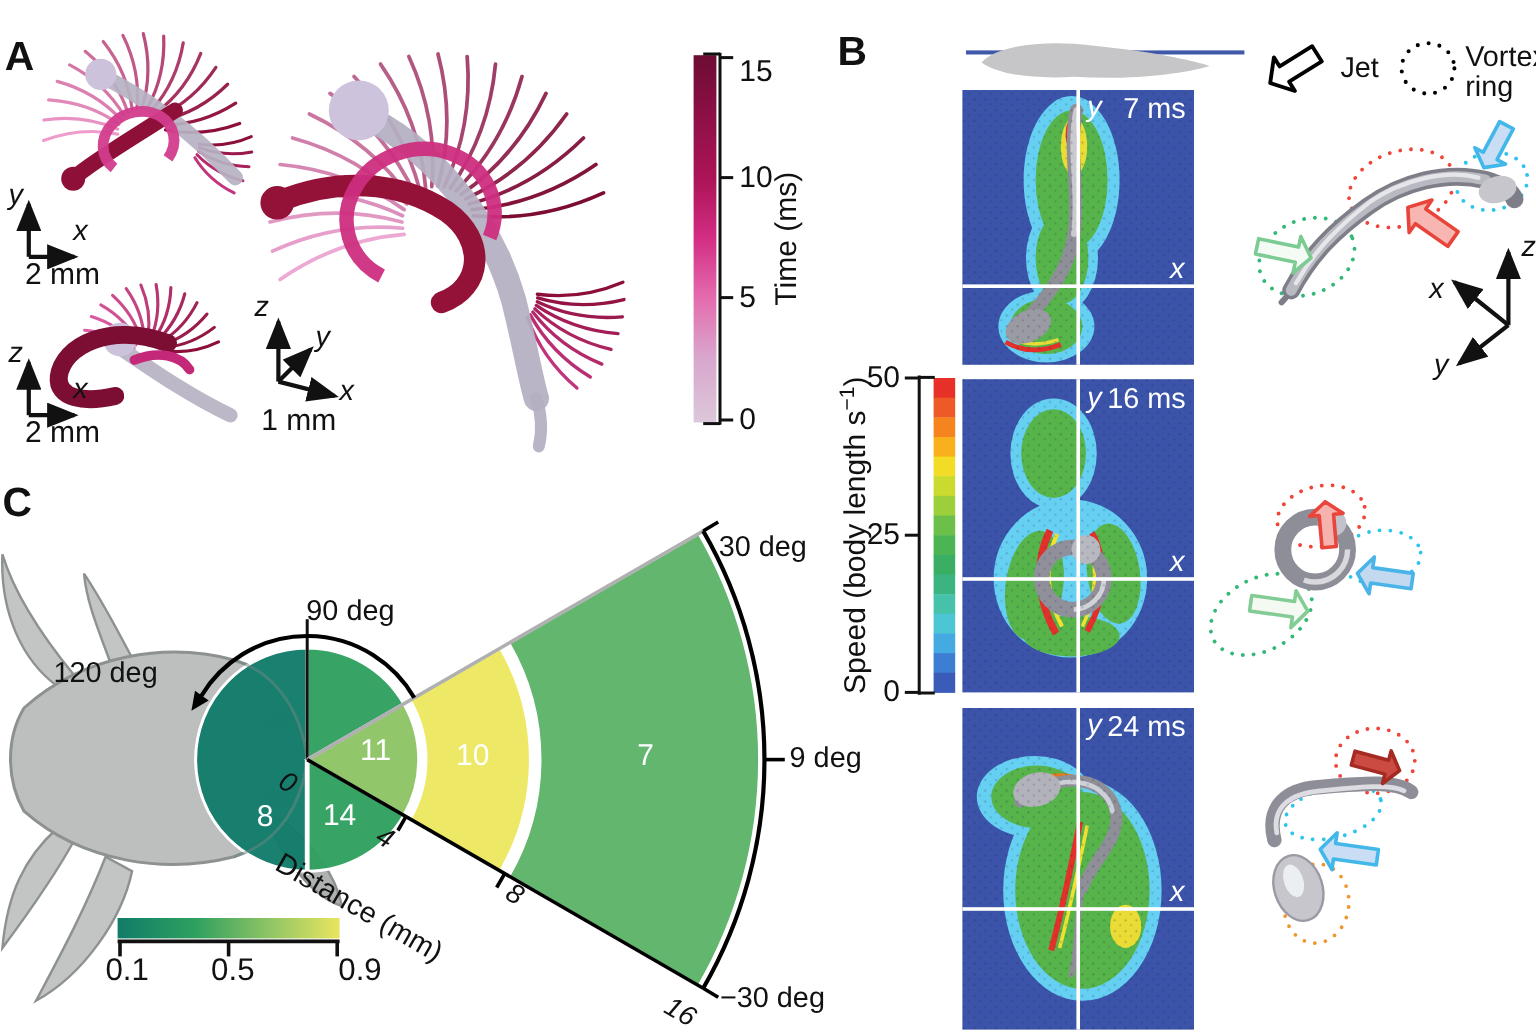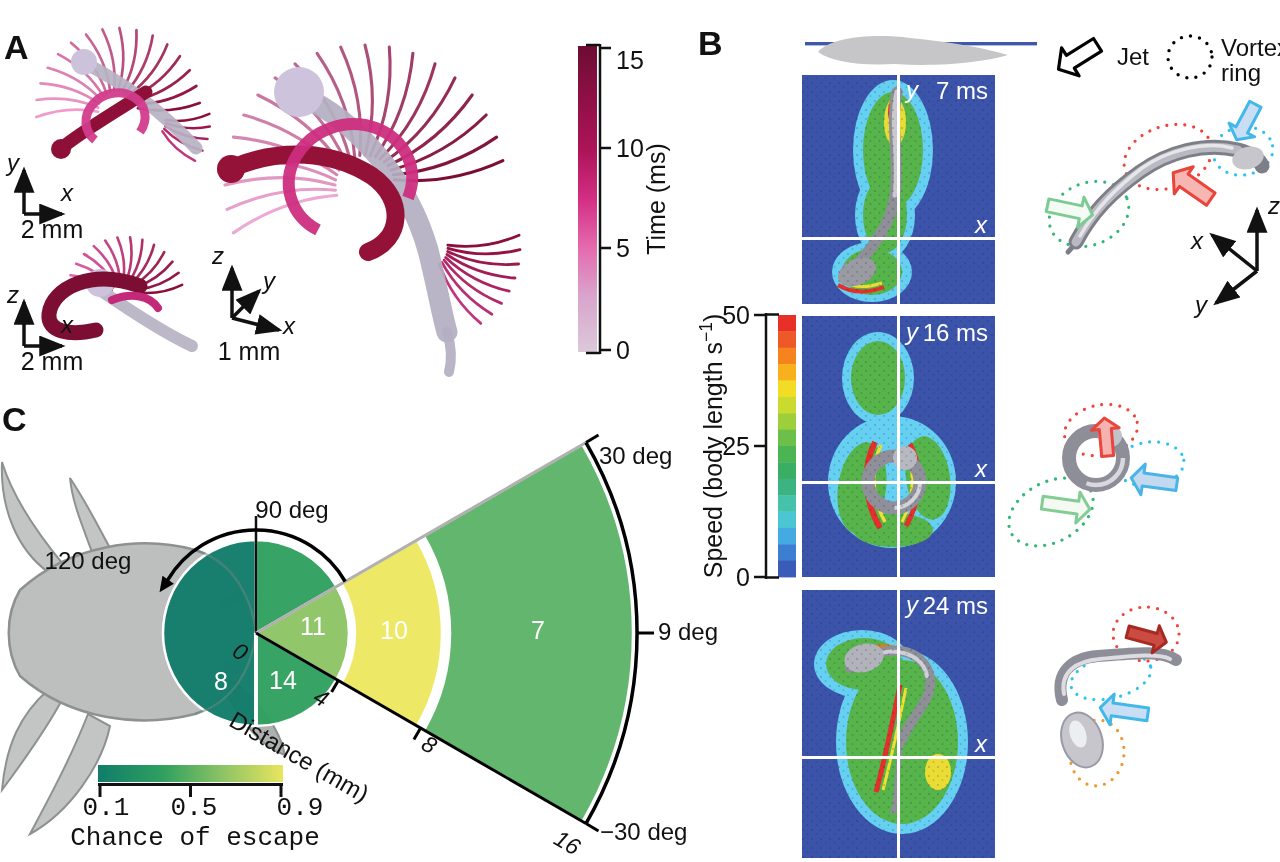--- a/index.html
+++ b/index.html
@@ -7,21 +7,21 @@
        font-family:"Liberation Sans",sans-serif;}
   #art{position:absolute;left:0;top:0;z-index:1;}
   .t{position:absolute;z-index:5;color:#111;white-space:nowrap;line-height:1;
      font-family:"Liberation Sans",sans-serif;font-size:24px;}
   .ctr{transform:translate(-50%,-50%);}
   .vc{transform:translate(0,-50%);}
   .rc{transform:translate(-100%,-50%);}
   .big{font-size:34px;font-weight:bold;}
   .it{font-style:italic;}
   .wh{color:#fff;}
-  .fs25{font-size:25px;} .fs26{font-size:26px;font-family:Liberation Mono, monospace;}
+  .fs25{font-size:25px;} .fs26{font-size:26px;}
   .rot-90{transform:translate(-50%,-50%) rotate(-90deg);}
   .rot30{transform:translate(-50%,-50%) rotate(30deg);}
   sup{font-size:70%;}
 </style>
 </head>
 <body>
 
 <div id="fig">
 
 <svg id="art" width="1280" height="862" viewBox="0 0 1280 862">
@@ -428,15 +428,14 @@
 <span class="t fs25 wh ctr" style="left:394px;top:630px">10</span>
 <span class="t fs25 wh ctr" style="left:538px;top:630px">7</span>
 <span class="t it rot30" style="left:240px;top:652px;font-size:23px">0</span>
 <span class="t it rot30" style="left:321px;top:698px;font-size:23px">4</span>
 <span class="t it rot30" style="left:429px;top:745px;font-size:23px">8</span>
 <span class="t it rot30" style="left:567px;top:843px;font-size:23px">16</span>
 <span class="t rot30" style="left:299px;top:757px">Distance (mm)</span>
 <span class="t fs26 ctr" style="left:106px;top:808px">0.1</span>
 <span class="t fs26 ctr" style="left:194px;top:808px">0.5</span>
 <span class="t fs26 ctr" style="left:300px;top:808px">0.9</span>
-<span class="t fs26 ctr" style="left:195px;top:838px">Chance of escape</span>
 
 </div>
 
 </body></html>

